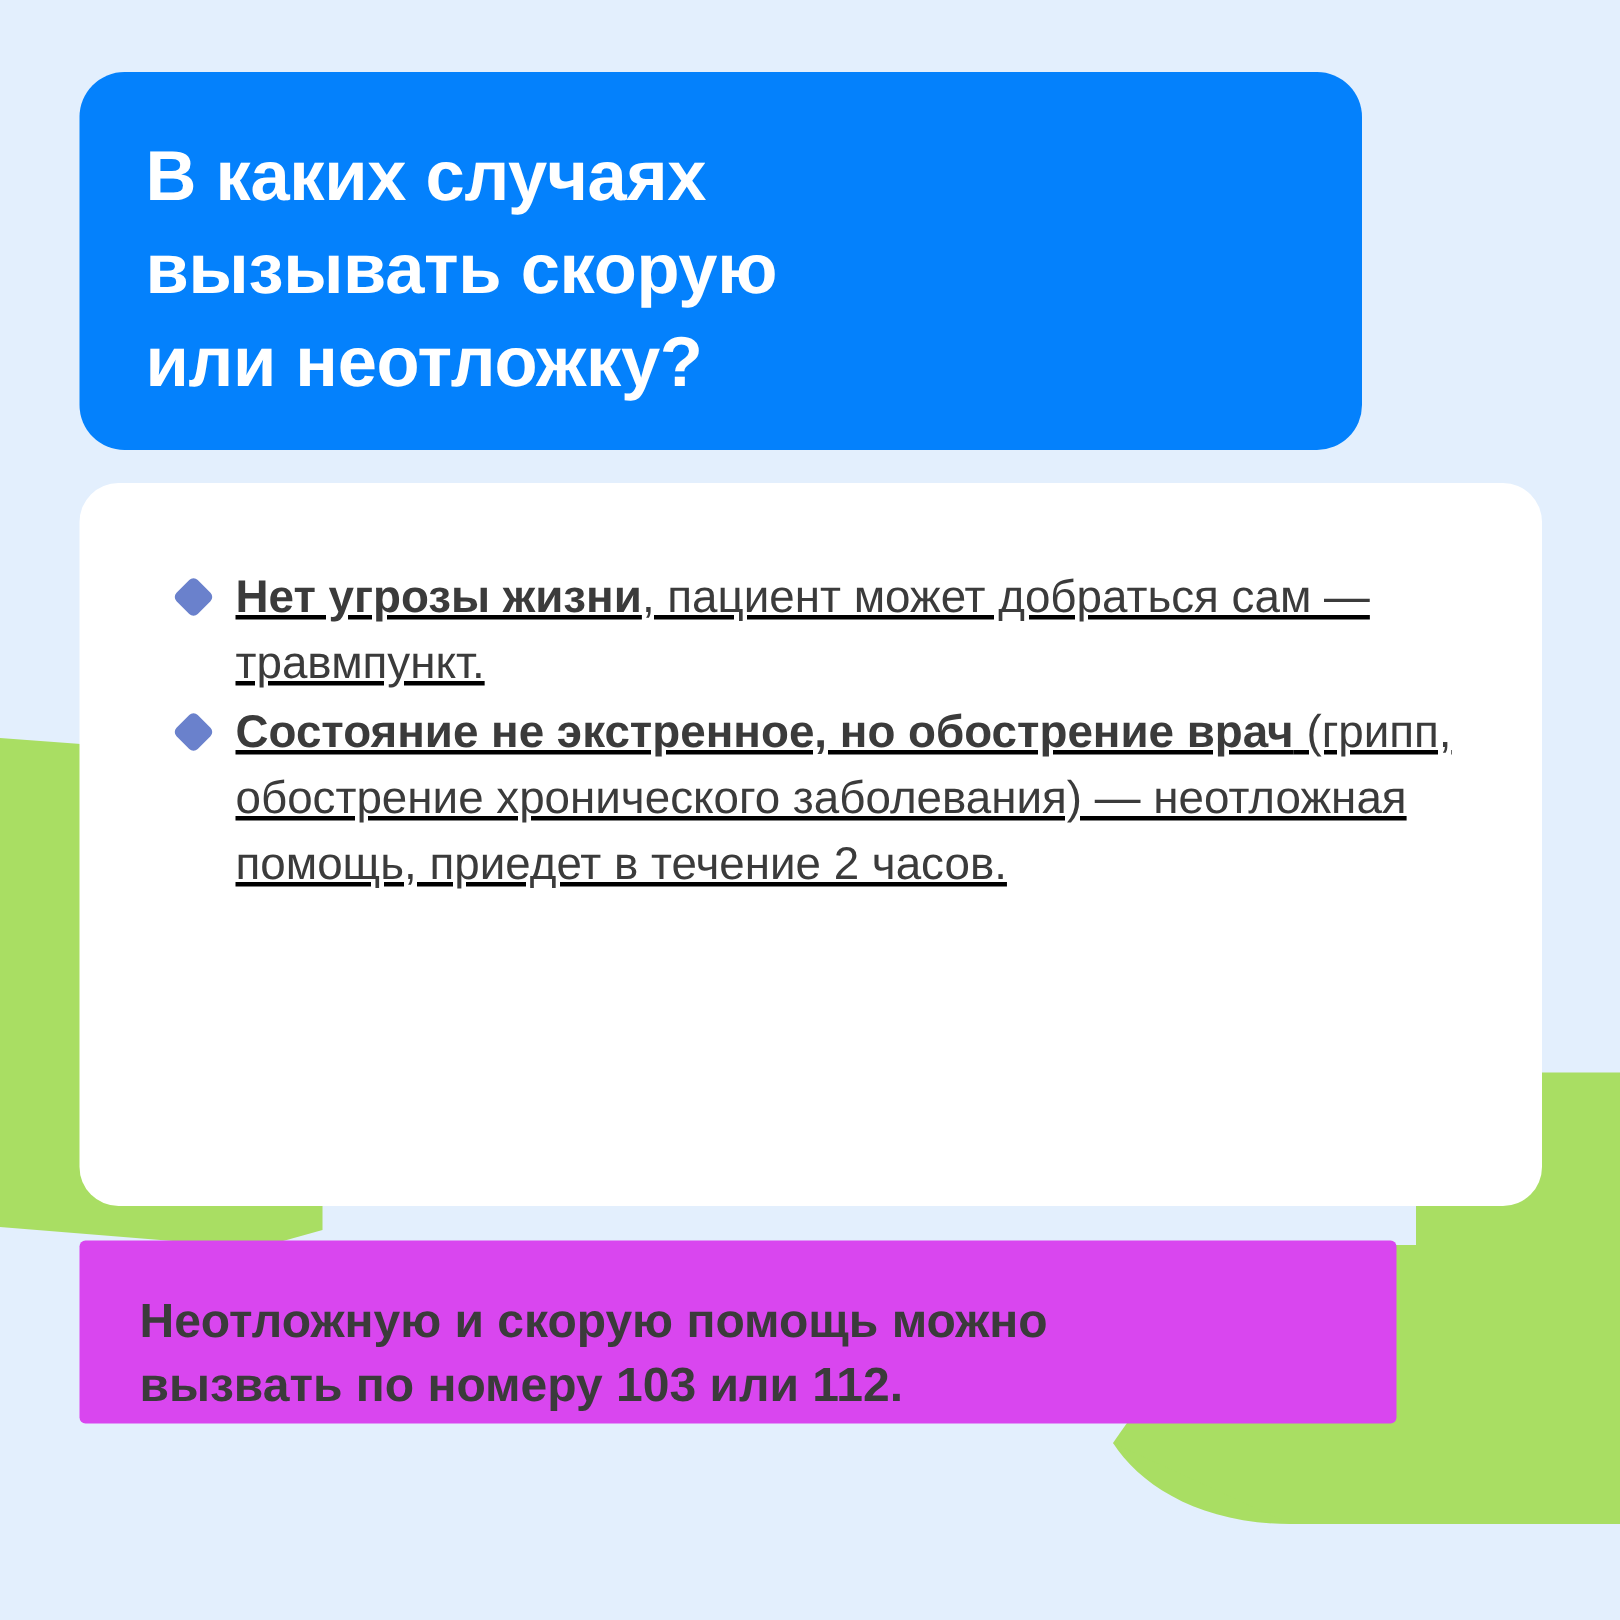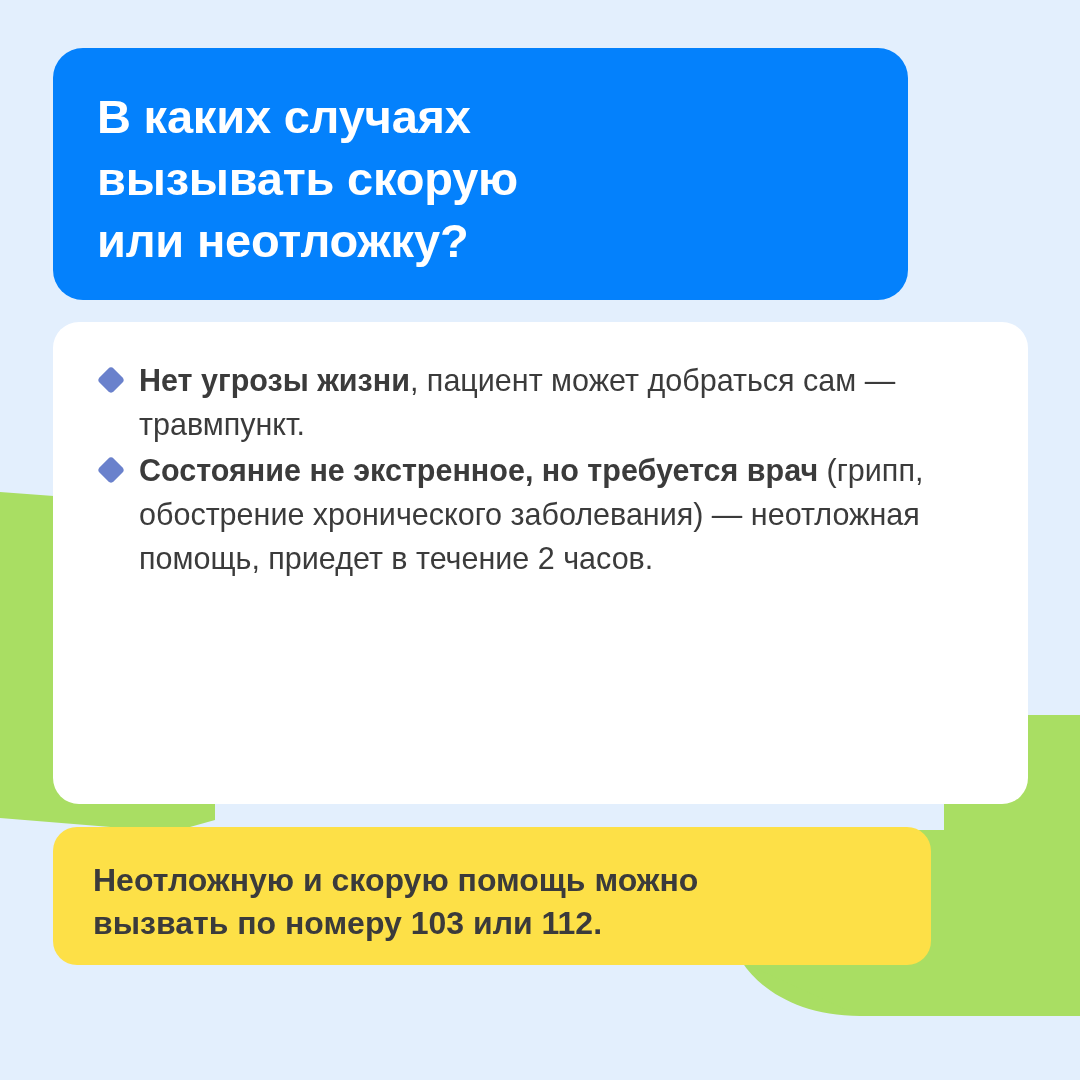--- a/index.html
+++ b/index.html
@@ -79,22 +79,23 @@
     width: 975px;
     height: 482px;
     background: #ffffff;
     border-radius: 26px;
     z-index: 3;
     box-sizing: border-box;
     padding: 36px 30px 0 40px;
   }
   .bullet-list {
     list-style: none;
-    margin: 0;
+    margin: 18px;
     padding: 0;
+    text-decoration: underline;
   }
   .bullet-item {
     position: relative;
     padding-left: 46px;
     margin: 0 0 2px 0;
     color: #3b3b3b;
     font-size: 30.5px;
     line-height: 44px;
     font-weight: 400;
   }
@@ -116,23 +117,23 @@
     font-weight: 400;
     color: #3b3b3b;
   }
 
   
   .footer-card {
     position: absolute;
     left: 53px;
     top: 827px;
     width: 878px;
-    height: 138px;
-    background: #fde047;
-    border-radius: 24px;
+    height: 122px;
+    background: #d946ef;
+    border-radius: 4px;
     z-index: 3;
     box-sizing: border-box;
     padding: 32px 40px 0 40px;
   }
   .footer-text {
     margin: 0;
     color: #3b3b3b;
     font-size: 32px;
     line-height: 43px;
     font-weight: 700;
@@ -162,21 +163,21 @@
 
 
   <div class="content-card">
     <ul class="bullet-list">
       <li class="bullet-item">
         <span class="bullet-marker"></span>
         <span class="bullet-lead">Нет угрозы жизни</span><span class="bullet-rest">, пациент может добраться сам — травмпункт.</span>
       </li>
       <li class="bullet-item">
         <span class="bullet-marker"></span>
-        <span class="bullet-lead">Состояние не экстренное, но требуется врач</span><span class="bullet-rest"> (грипп, обострение хронического заболевания) — неотложная помощь, приедет в течение 2 часов.</span>
+        <span class="bullet-lead">Состояние не экстренное, но обострение врач</span><span class="bullet-rest"> (грипп, обострение хронического заболевания) — неотложная помощь, приедет в течение 2 часов.</span>
       </li>
     </ul>
   </div>
 
   <div class="footer-card">
     <p class="footer-text">Неотложную и скорую помощь можно
 вызвать по номеру 103 или 112.</p>
   </div>
 
 </div>

